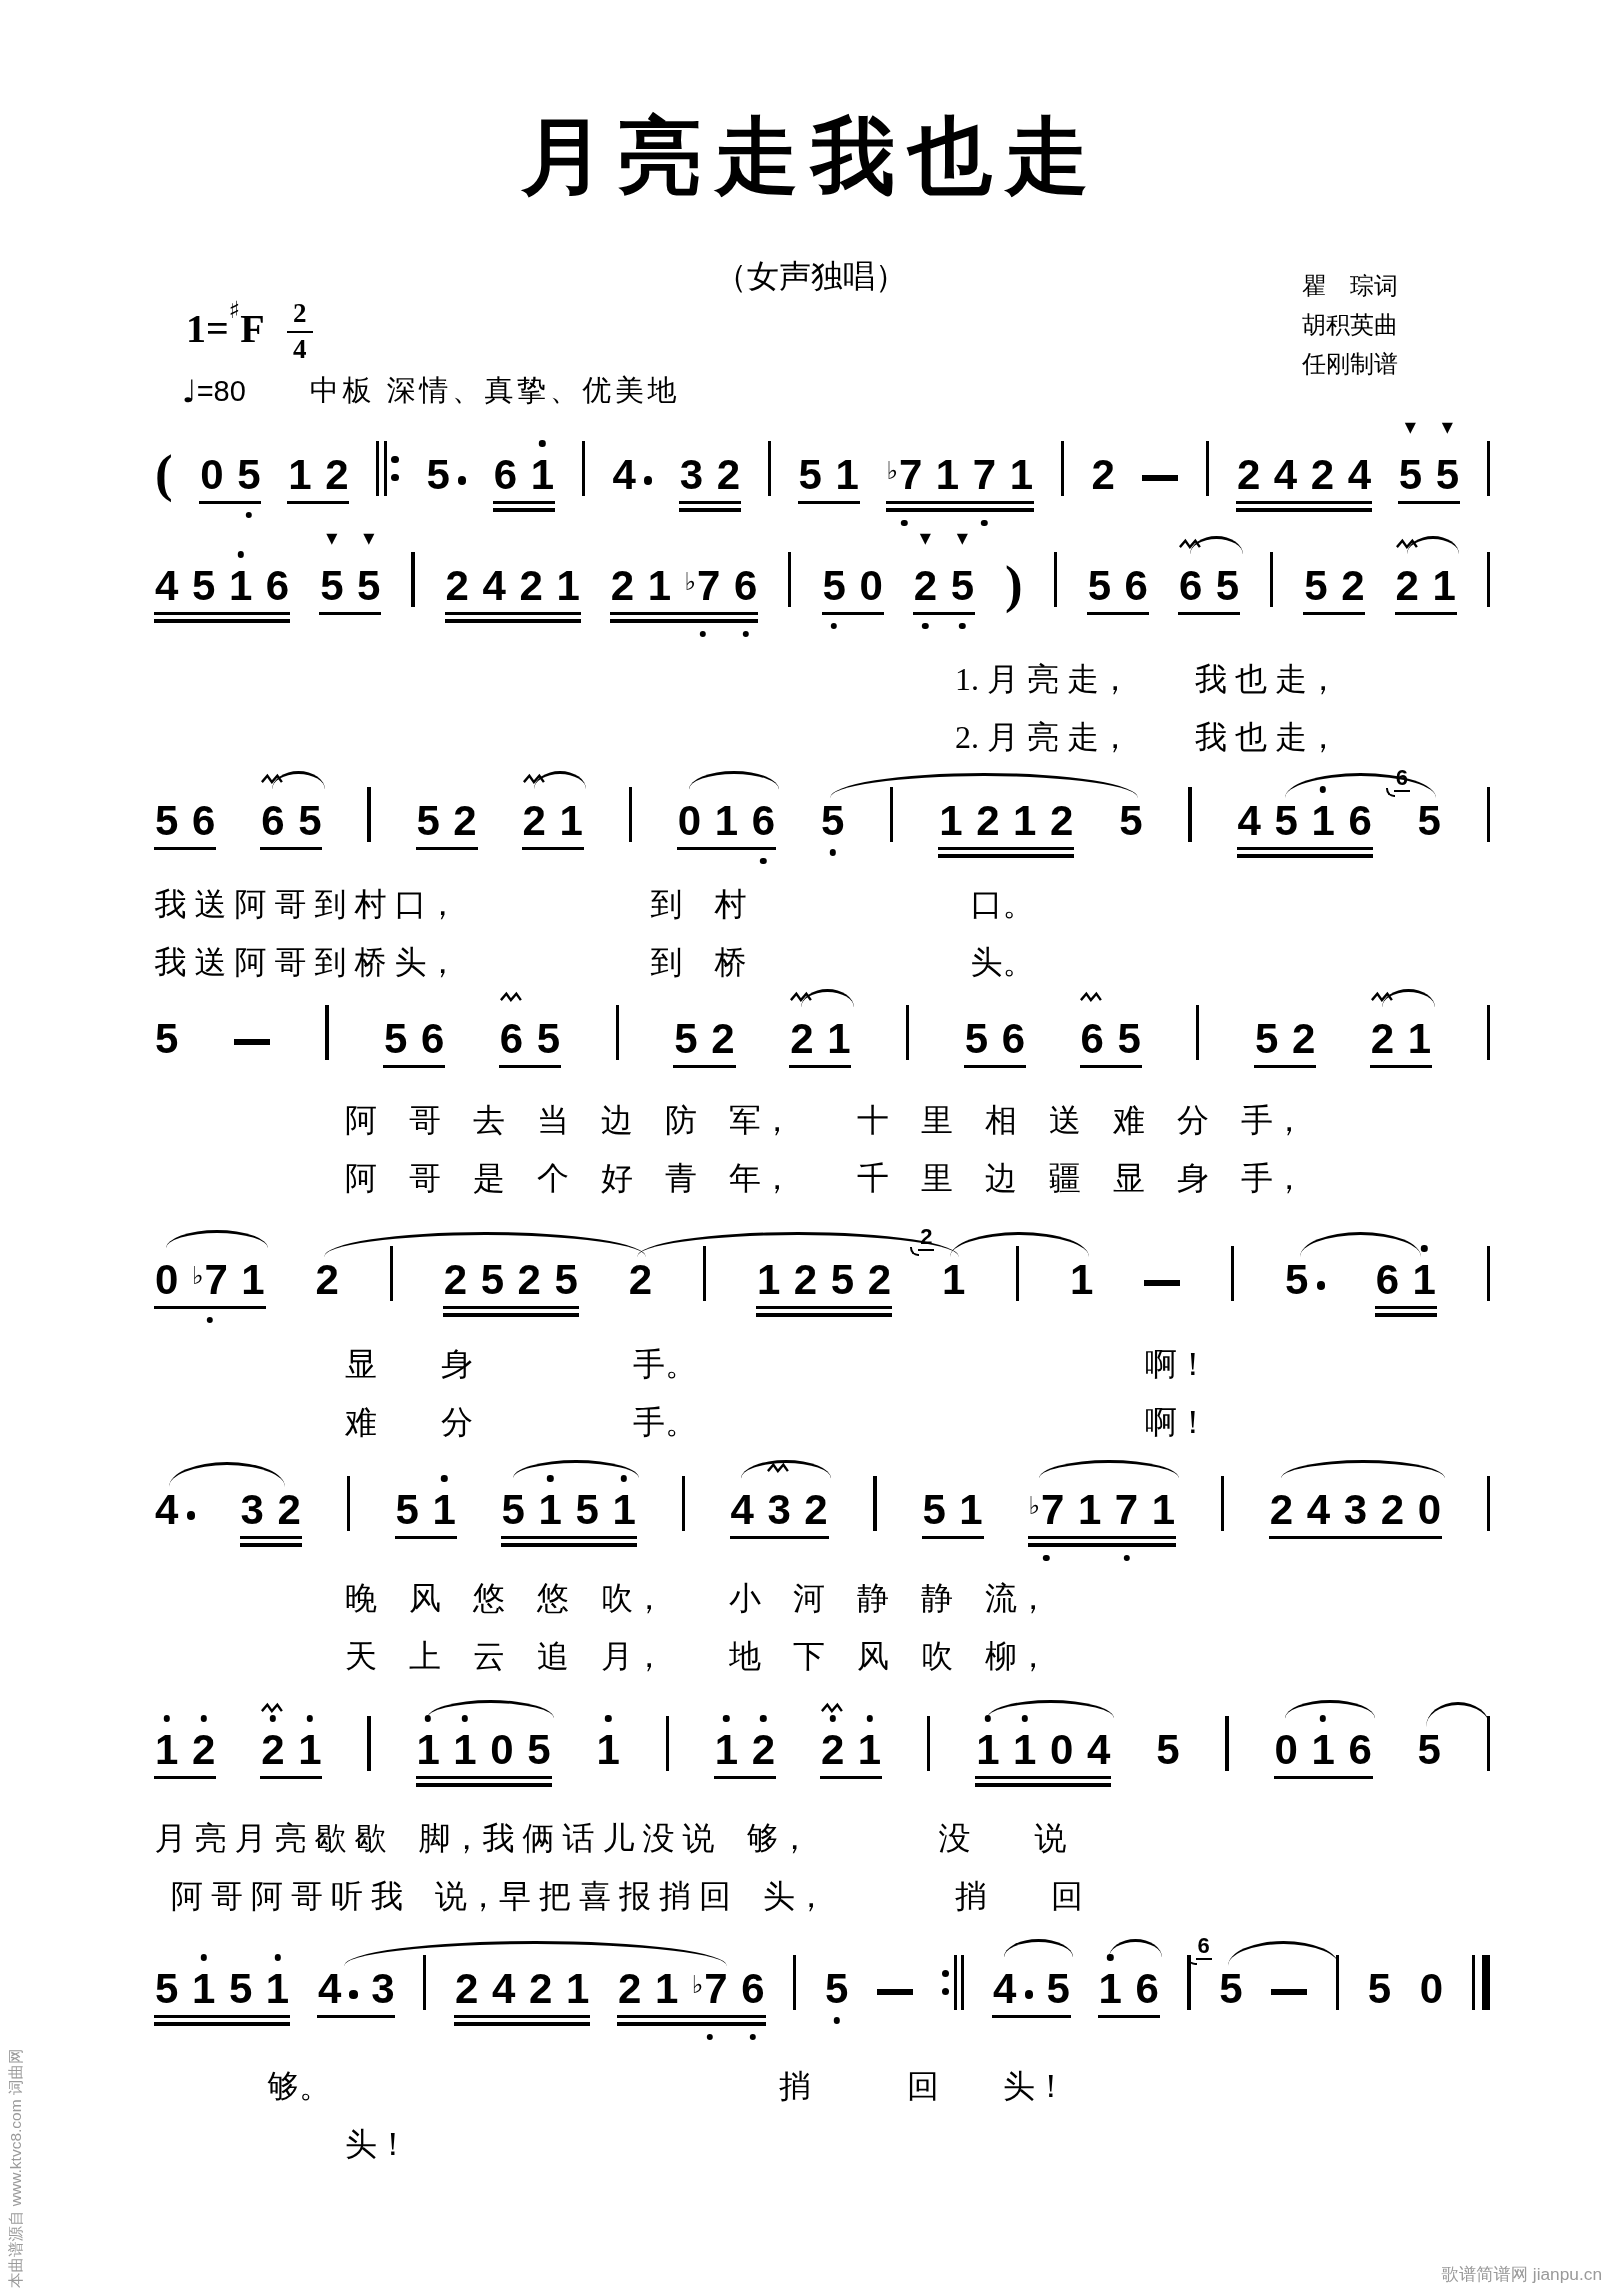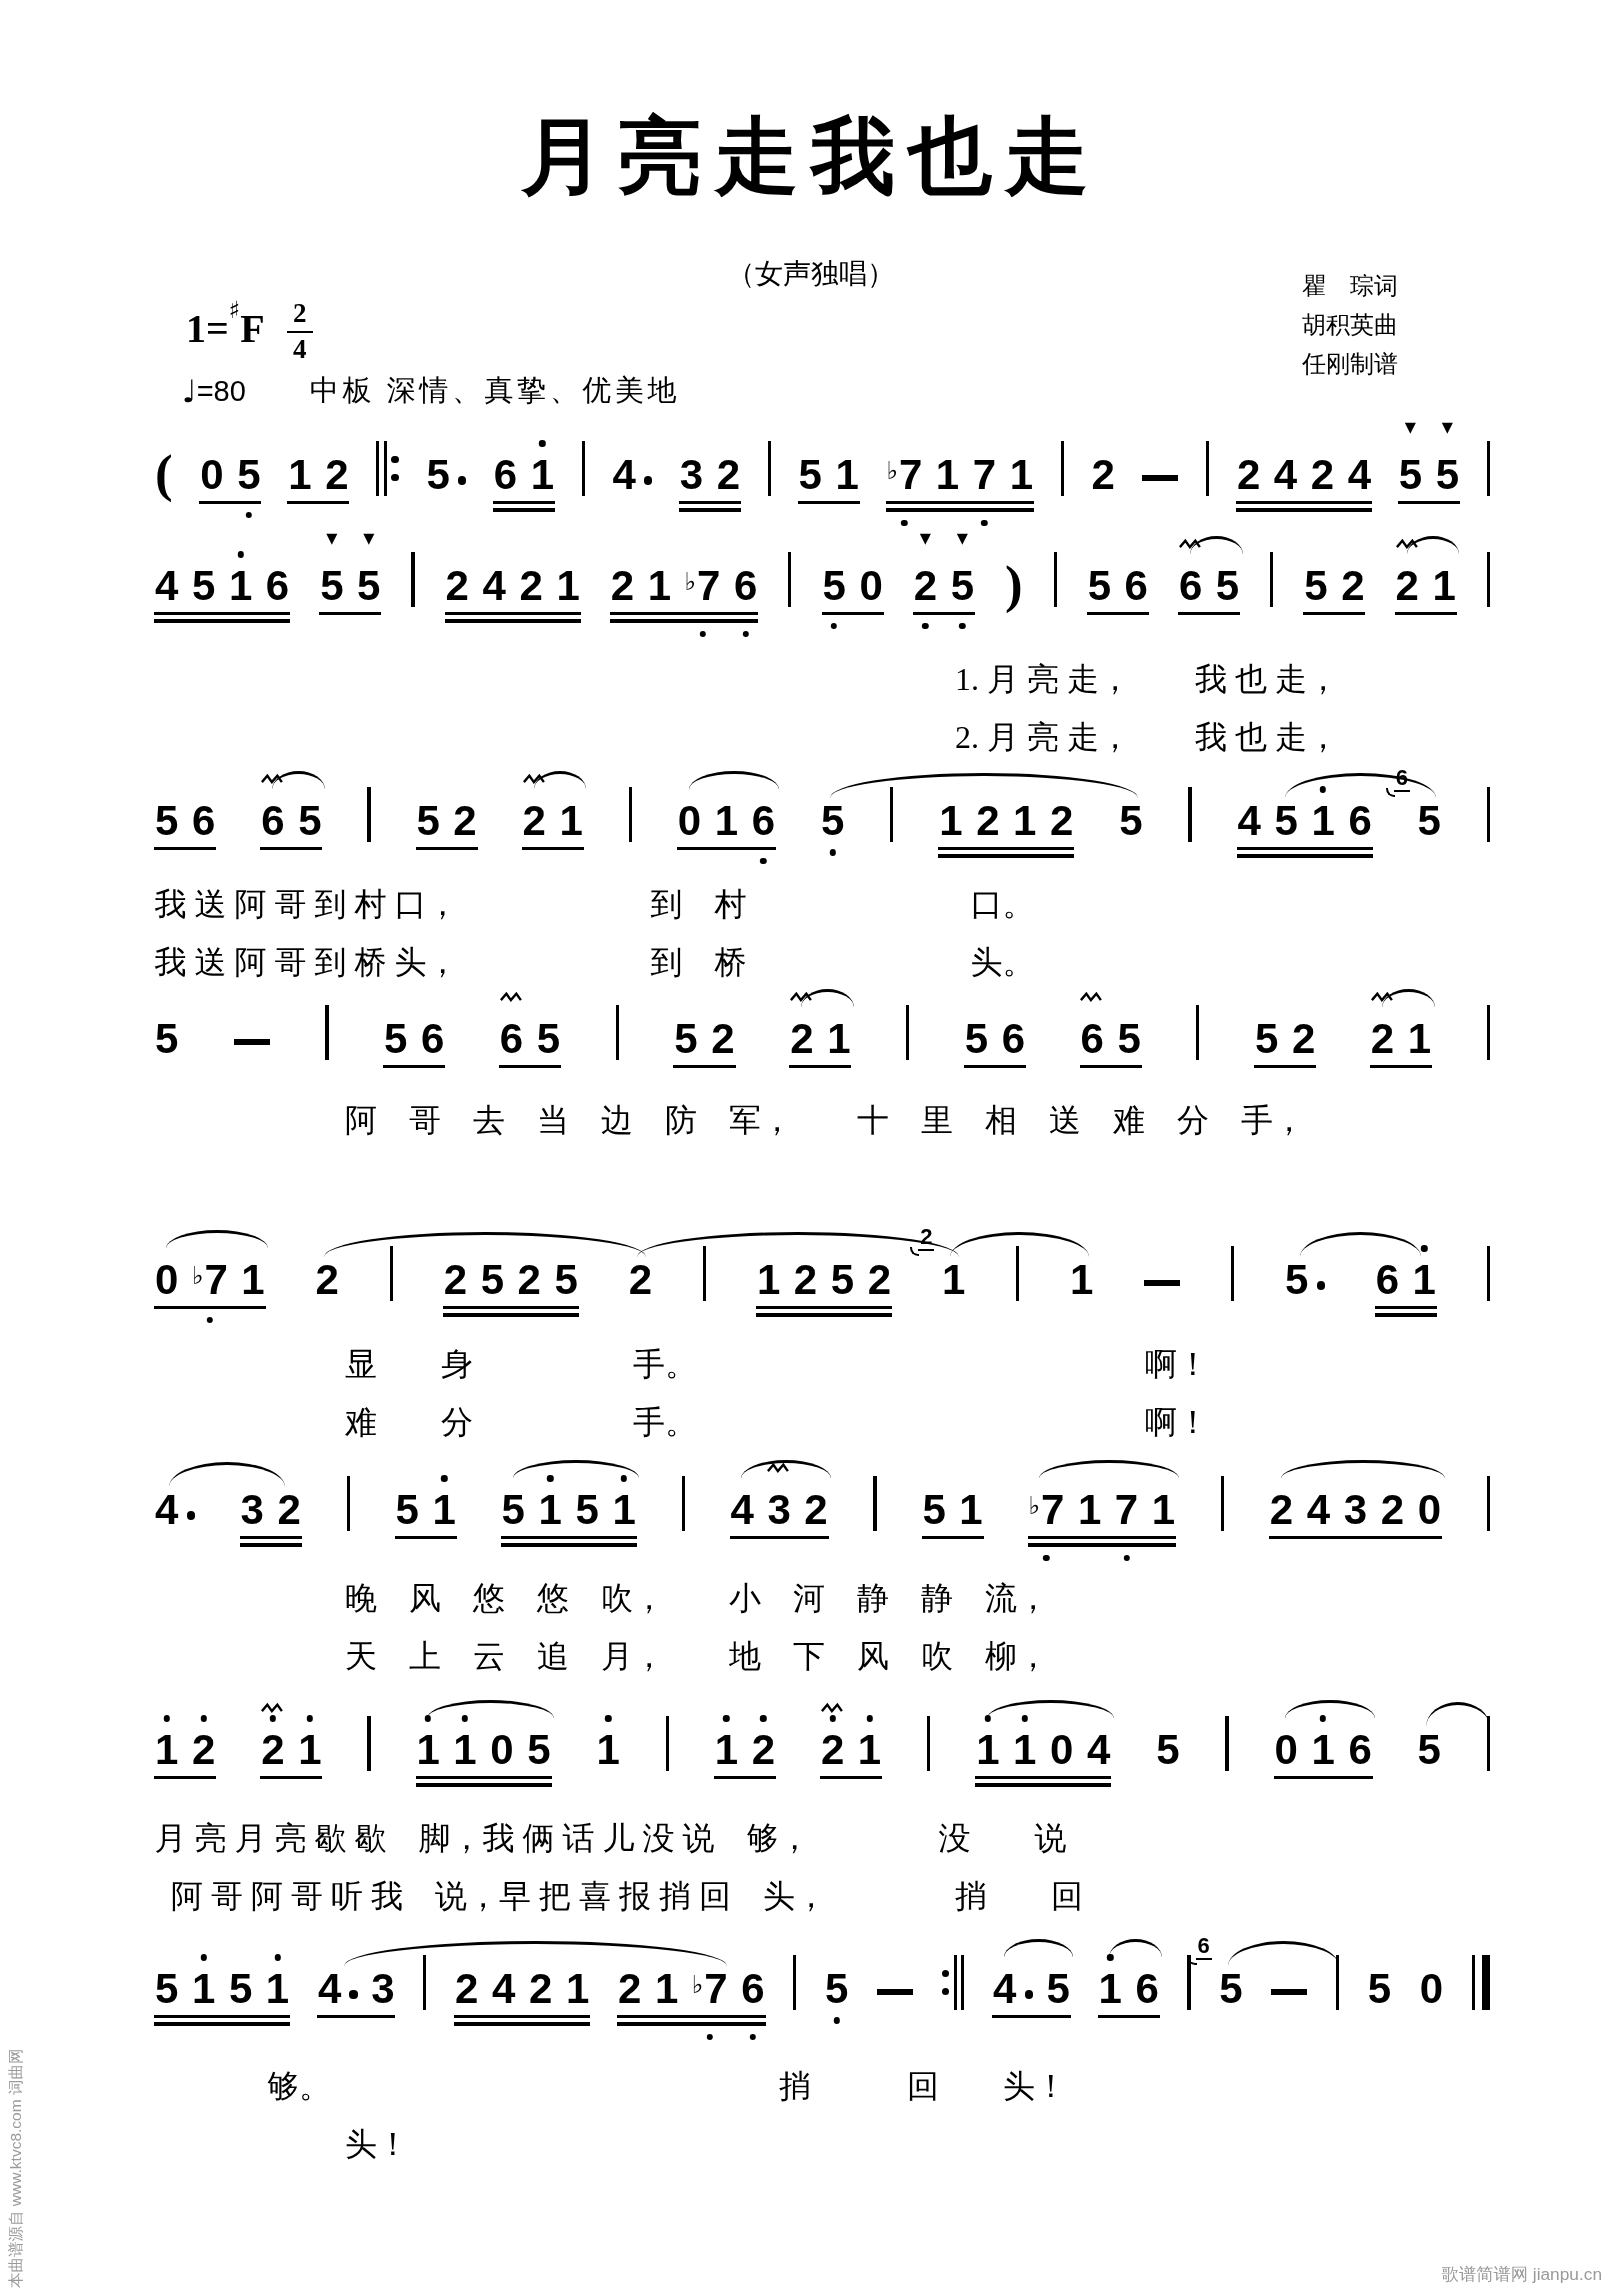--- a/index.html
+++ b/index.html
@@ -4,21 +4,21 @@
 <style>
   html,body{margin:0;padding:0;}
   body{width:1622px;height:2295px;background:#fff;position:relative;overflow:hidden;
        font-family:"Liberation Sans","DejaVu Sans",sans-serif;color:#000;}
   .page{position:absolute;inset:0;background:#ffffff;}
 
   .title{position:absolute;top:100px;left:0;width:100%;text-align:center;
          font-family:"Liberation Serif","DejaVu Serif",serif;font-weight:bold;
          font-size:84px;letter-spacing:12.7px;}
   .subtitle{position:absolute;top:255px;left:0;width:100%;text-align:center;
-         font-family:"Liberation Serif","DejaVu Serif",serif;font-size:28px;}
+         font-family:"Liberation Serif","DejaVu Serif",serif;font-size:32px;}
   .credits{position:absolute;top:266px;left:1302px;font-size:24px;line-height:39px;
          font-family:"Liberation Sans",sans-serif;}
   .keysig{position:absolute;top:305px;left:186px;font-family:"Liberation Serif","DejaVu Serif",serif;
          font-weight:bold;font-size:40px;display:flex;align-items:flex-start;}
   .ks-sharp{font-size:23.6px;position:relative;top:-9px;font-family:"DejaVu Sans",sans-serif;}
   .frac{display:inline-flex;flex-direction:column;align-items:center;font-size:27px;
          margin-left:22px;position:relative;top:-7.3px;}
   .fnum{border-bottom:2.7px solid #000;padding:0 6.4px 1.8px;}
   .fden{padding-top:1.8px;}
   .tempo{position:absolute;top:371px;left:182px;font-size:29px;display:flex;align-items:center;}
@@ -380,20 +380,21 @@
               <path d="M1 10 L7 3 L12 10 L18 3 L23 10" stroke="#000" stroke-width="2.6" fill="none"></path>
             </svg></span>
           <span class="note"><span>1</span></span>
           <div class="ul u1"></div>
           <div class="uarc"></div>
         </div>
         <div class="bar"></div>
       </div>
       <div class="lyr" style="top: 1091px;">
         <div class="lrow" style="margin-left: 195px;">阿　哥　去　当　边　防　军，　　十　里　相　送　难　分　手，</div>
+        <div class="lrow" style="margin-left: 195px;">阿　哥　是　个　好　青　年，　　千　里　边　疆　显　身　手，</div>
       </div>
       <div class="mline" style="top: 1230px;">
         <div class="unit">
           <span class="note"><span>0</span></span>
           <span class="note"><span class="fl">♭</span><span>7</span><div class="ldot" style="bottom: -22px;"></div></span>
           <span class="note"><span>1</span></span>
           <div class="ul u1"></div>
           <div class="uarc"></div>
         </div>
         <div class="unit">

